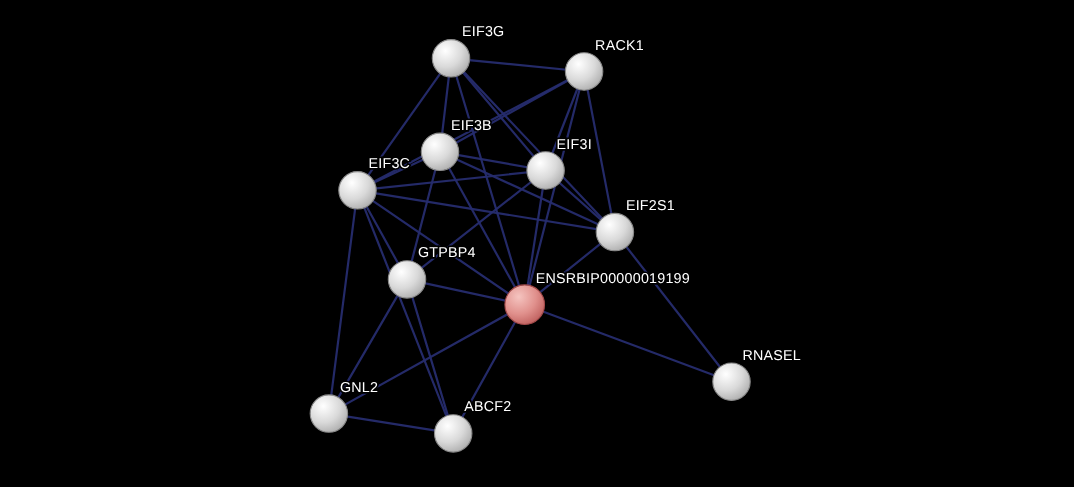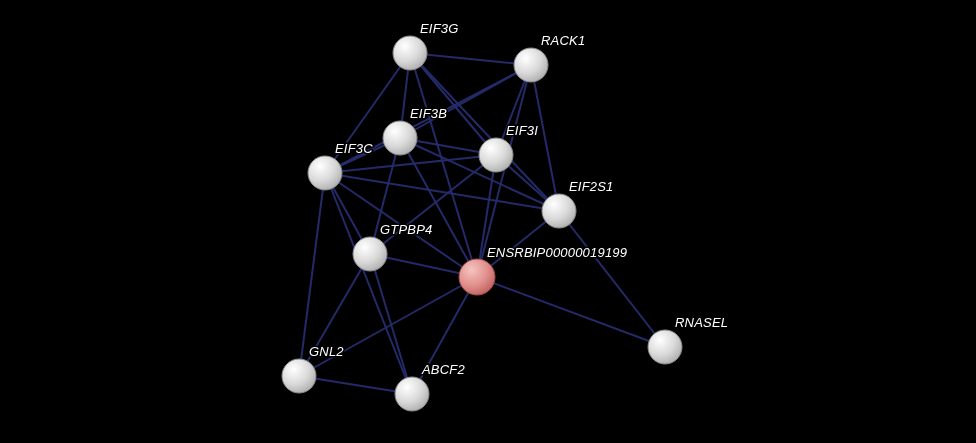--- a/index.html
+++ b/index.html
@@ -7,21 +7,20 @@
     padding: 0;
     background: #000000;
   }
   #stage {
     position: relative;
     width: 948px;
     height: 443px;
     background: #000000;
     overflow: hidden;
     font-family: "Liberation Sans", sans-serif;
-    font-style: italic;
   }
   svg text.node-label {
     font-family: "Liberation Sans", sans-serif;
     font-size: 13px;
     fill: #ffffff;
     stroke: #000000;
     stroke-width: 3px;
     paint-order: stroke fill;
     letter-spacing: 0.2px;
   }

